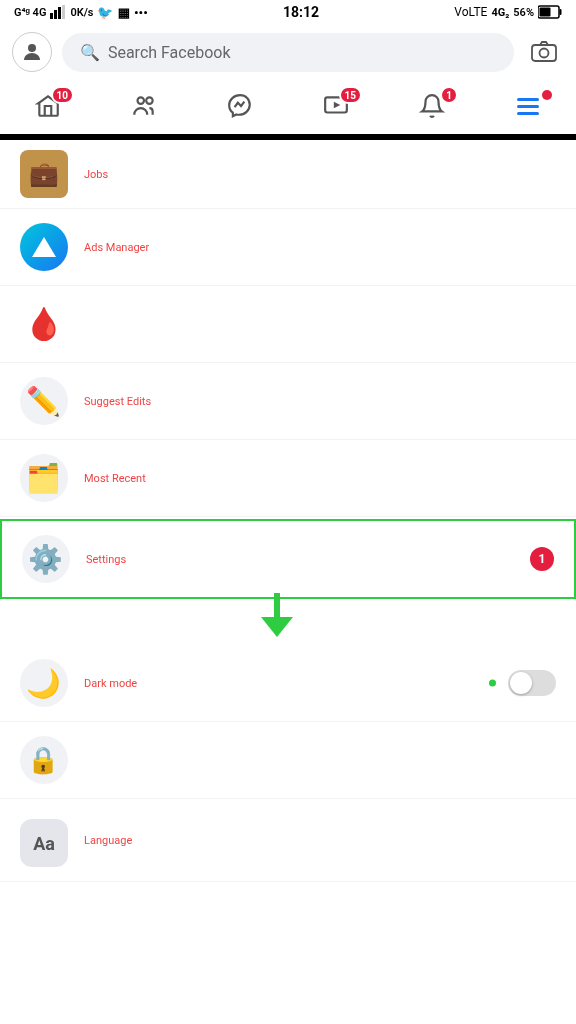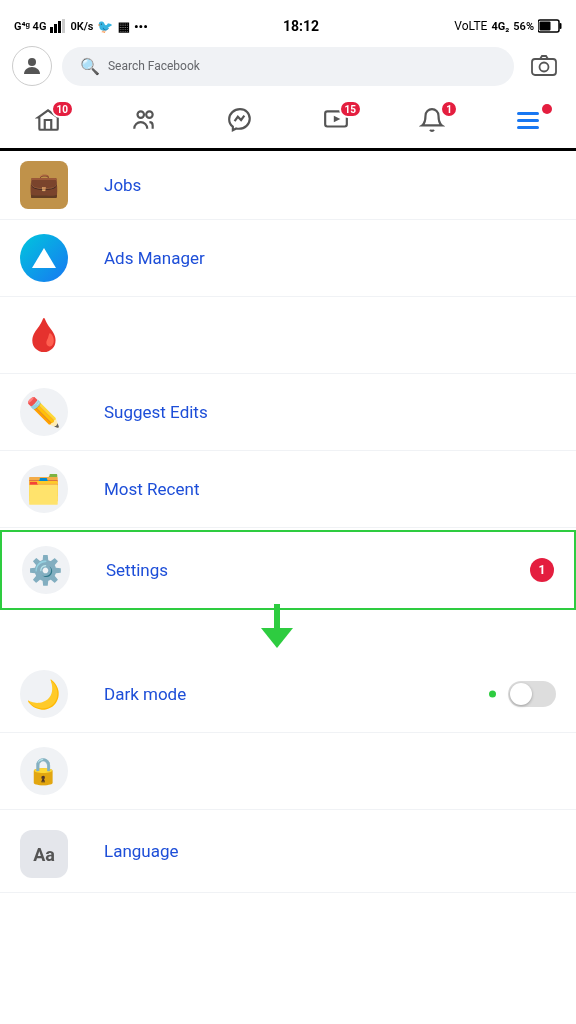--- a/index.html
+++ b/index.html
@@ -10,21 +10,21 @@
       font-family: -apple-system, BlinkMacSystemFont, 'Segoe UI', Roboto, sans-serif;
       background: #fff;
       overflow-x: hidden;
     }
 
     
     .status-bar {
       display: flex;
       justify-content: space-between;
       align-items: center;
-      padding: 18px 14px 4px;
+      padding: 4px 14px 4px;
       font-size: 12px;
       font-weight: 600;
       color: #000;
       background: #fff;
     }
     .status-left { display: flex; align-items: center; gap: 4px; }
     .status-right { display: flex; align-items: center; gap: 4px; }
     .status-time { font-size: 14px; font-weight: 700; margin: 0 0; }
 
     
@@ -62,21 +62,21 @@
       color: #555;
       flex-shrink: 0;
     }
 
     
     .nav-tabs {
       display: flex;
       align-items: center;
       justify-content: space-around;
       padding: 4px 0 6px;
-      border-bottom: 3px solid #000000;
+      border-bottom: 6px solid #000000;
       background: #fff;
     }
     .nav-tab {
       position: relative;
       display: flex;
       align-items: center;
       justify-content: center;
       width: 60px;
       height: 44px;
       cursor: pointer;
@@ -131,24 +131,23 @@
       width: 48px; height: 48px;
       border-radius: 50%;
       display: flex;
       align-items: center;
       justify-content: center;
       font-size: 28px;
       margin-right: 16px;
       flex-shrink: 0;
     }
     .menu-item-label {
-      font-size: 17px;
-      color: #1d4ed8;
+      font-size: 11px;
+      color: #ef4444;
       font-weight: 400;
-      margin-left: 20px;
     }
     .menu-item-badge {
       margin-left: auto;
       background: #e41e3f;
       color: #fff;
       font-size: 12px;
       font-weight: 700;
       border-radius: 50%;
       width: 24px; height: 24px;
       display: flex; align-items: center; justify-content: center;
@@ -211,21 +210,21 @@
 
 <div class="top-nav">
   <div class="avatar-icon">
     <svg width="24" height="24" viewBox="0 0 24 24" fill="#555">
       <circle cx="12" cy="8" r="4"></circle>
       <path d="M4 20c0-4 3.6-7 8-7s8 3 8 7"></path>
     </svg>
   </div>
   <div class="search-bar">
     <span style="font-size:16px;">🔍</span>
-    <span style="color:#65676b; font-size:12px;">Search Facebook</span>
+    <span style="color:#65676b; font-size:16px;">Search Facebook</span>
   </div>
   <div class="camera-icon">
     <svg width="26" height="22" viewBox="0 0 26 22" fill="none" stroke="#555" stroke-width="1.8">
       <rect x="1" y="4" width="24" height="16" rx="3"></rect>
       <circle cx="13" cy="12" r="4.5"></circle>
       <path d="M9 4l2-3h4l2 3"></path>
     </svg>
   </div>
 </div>
 

